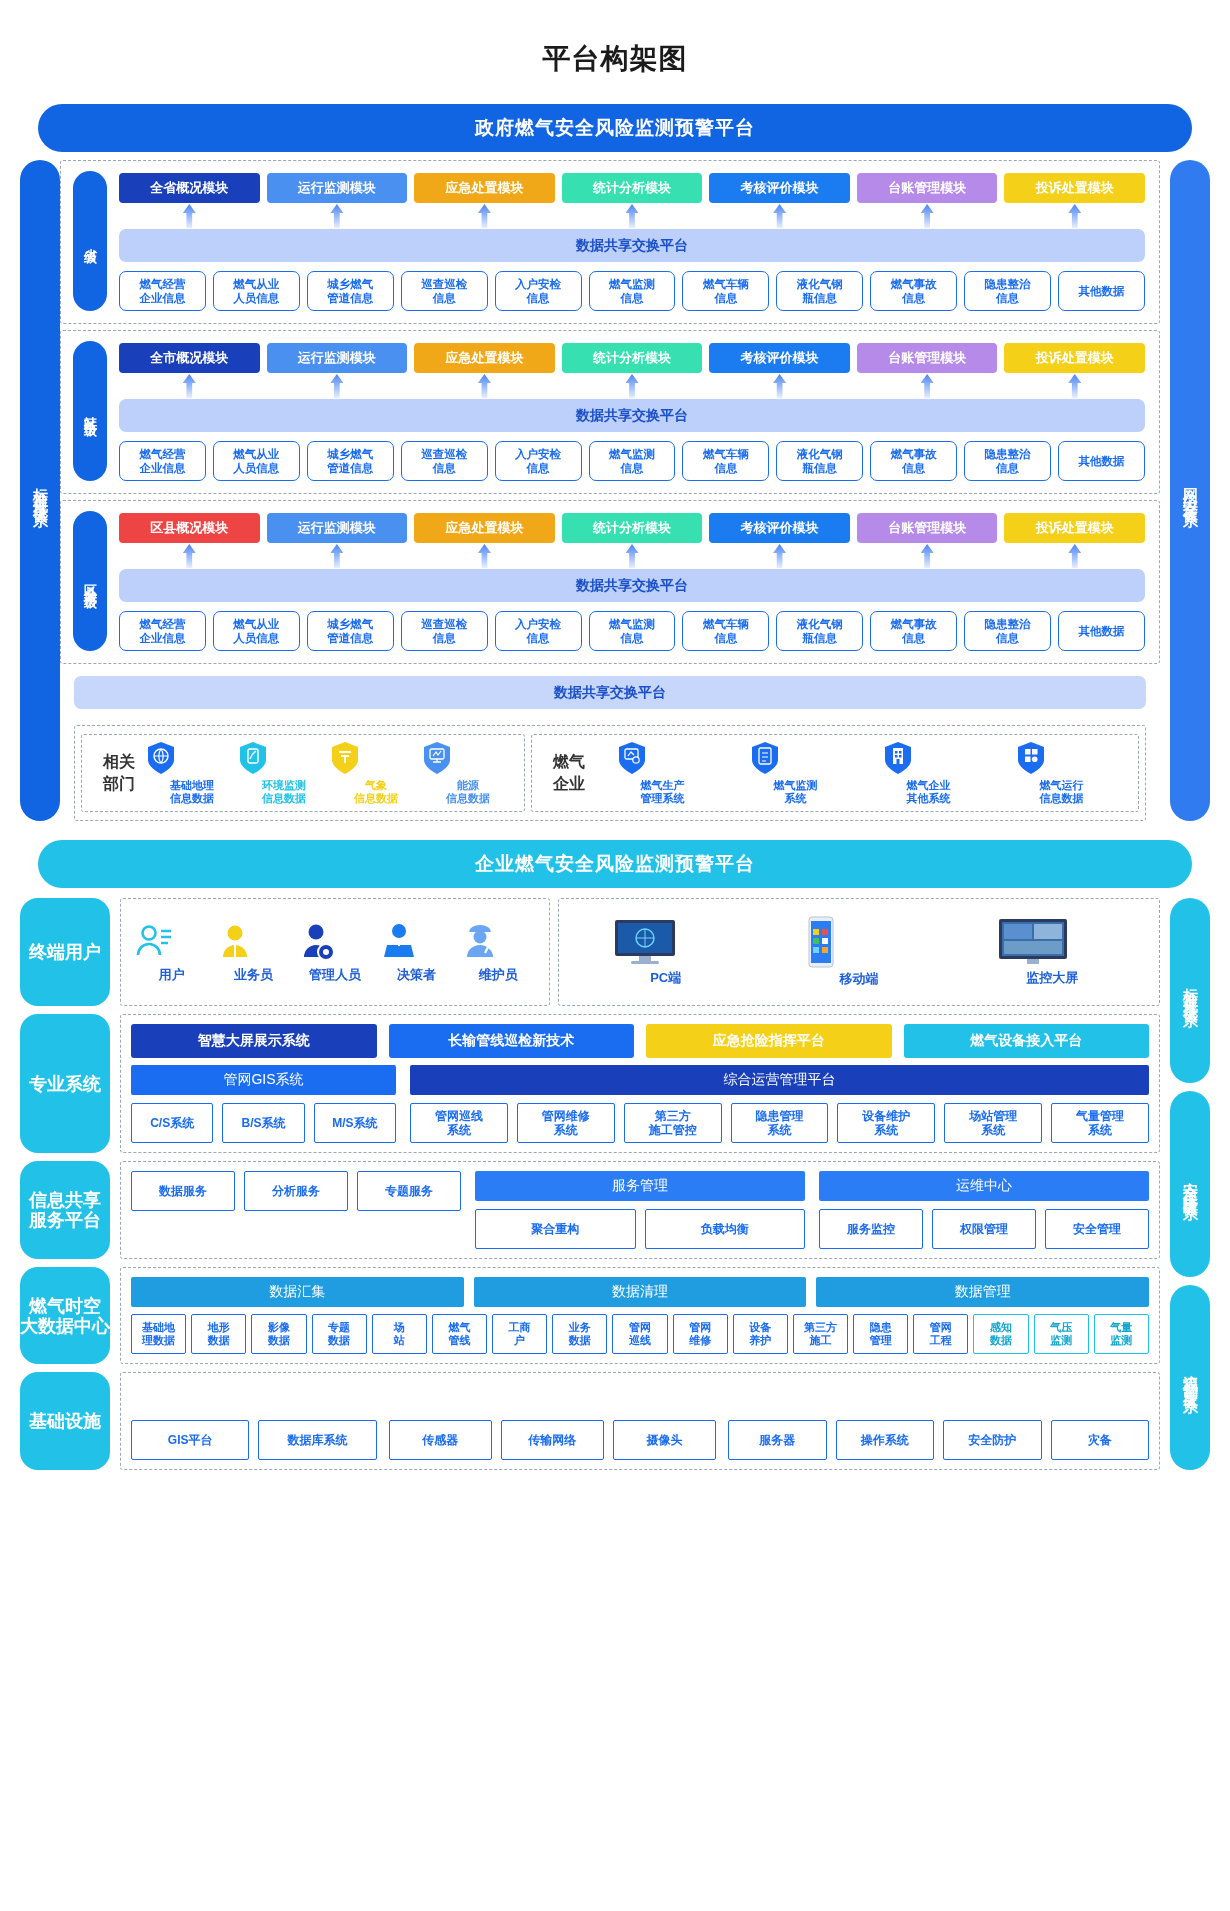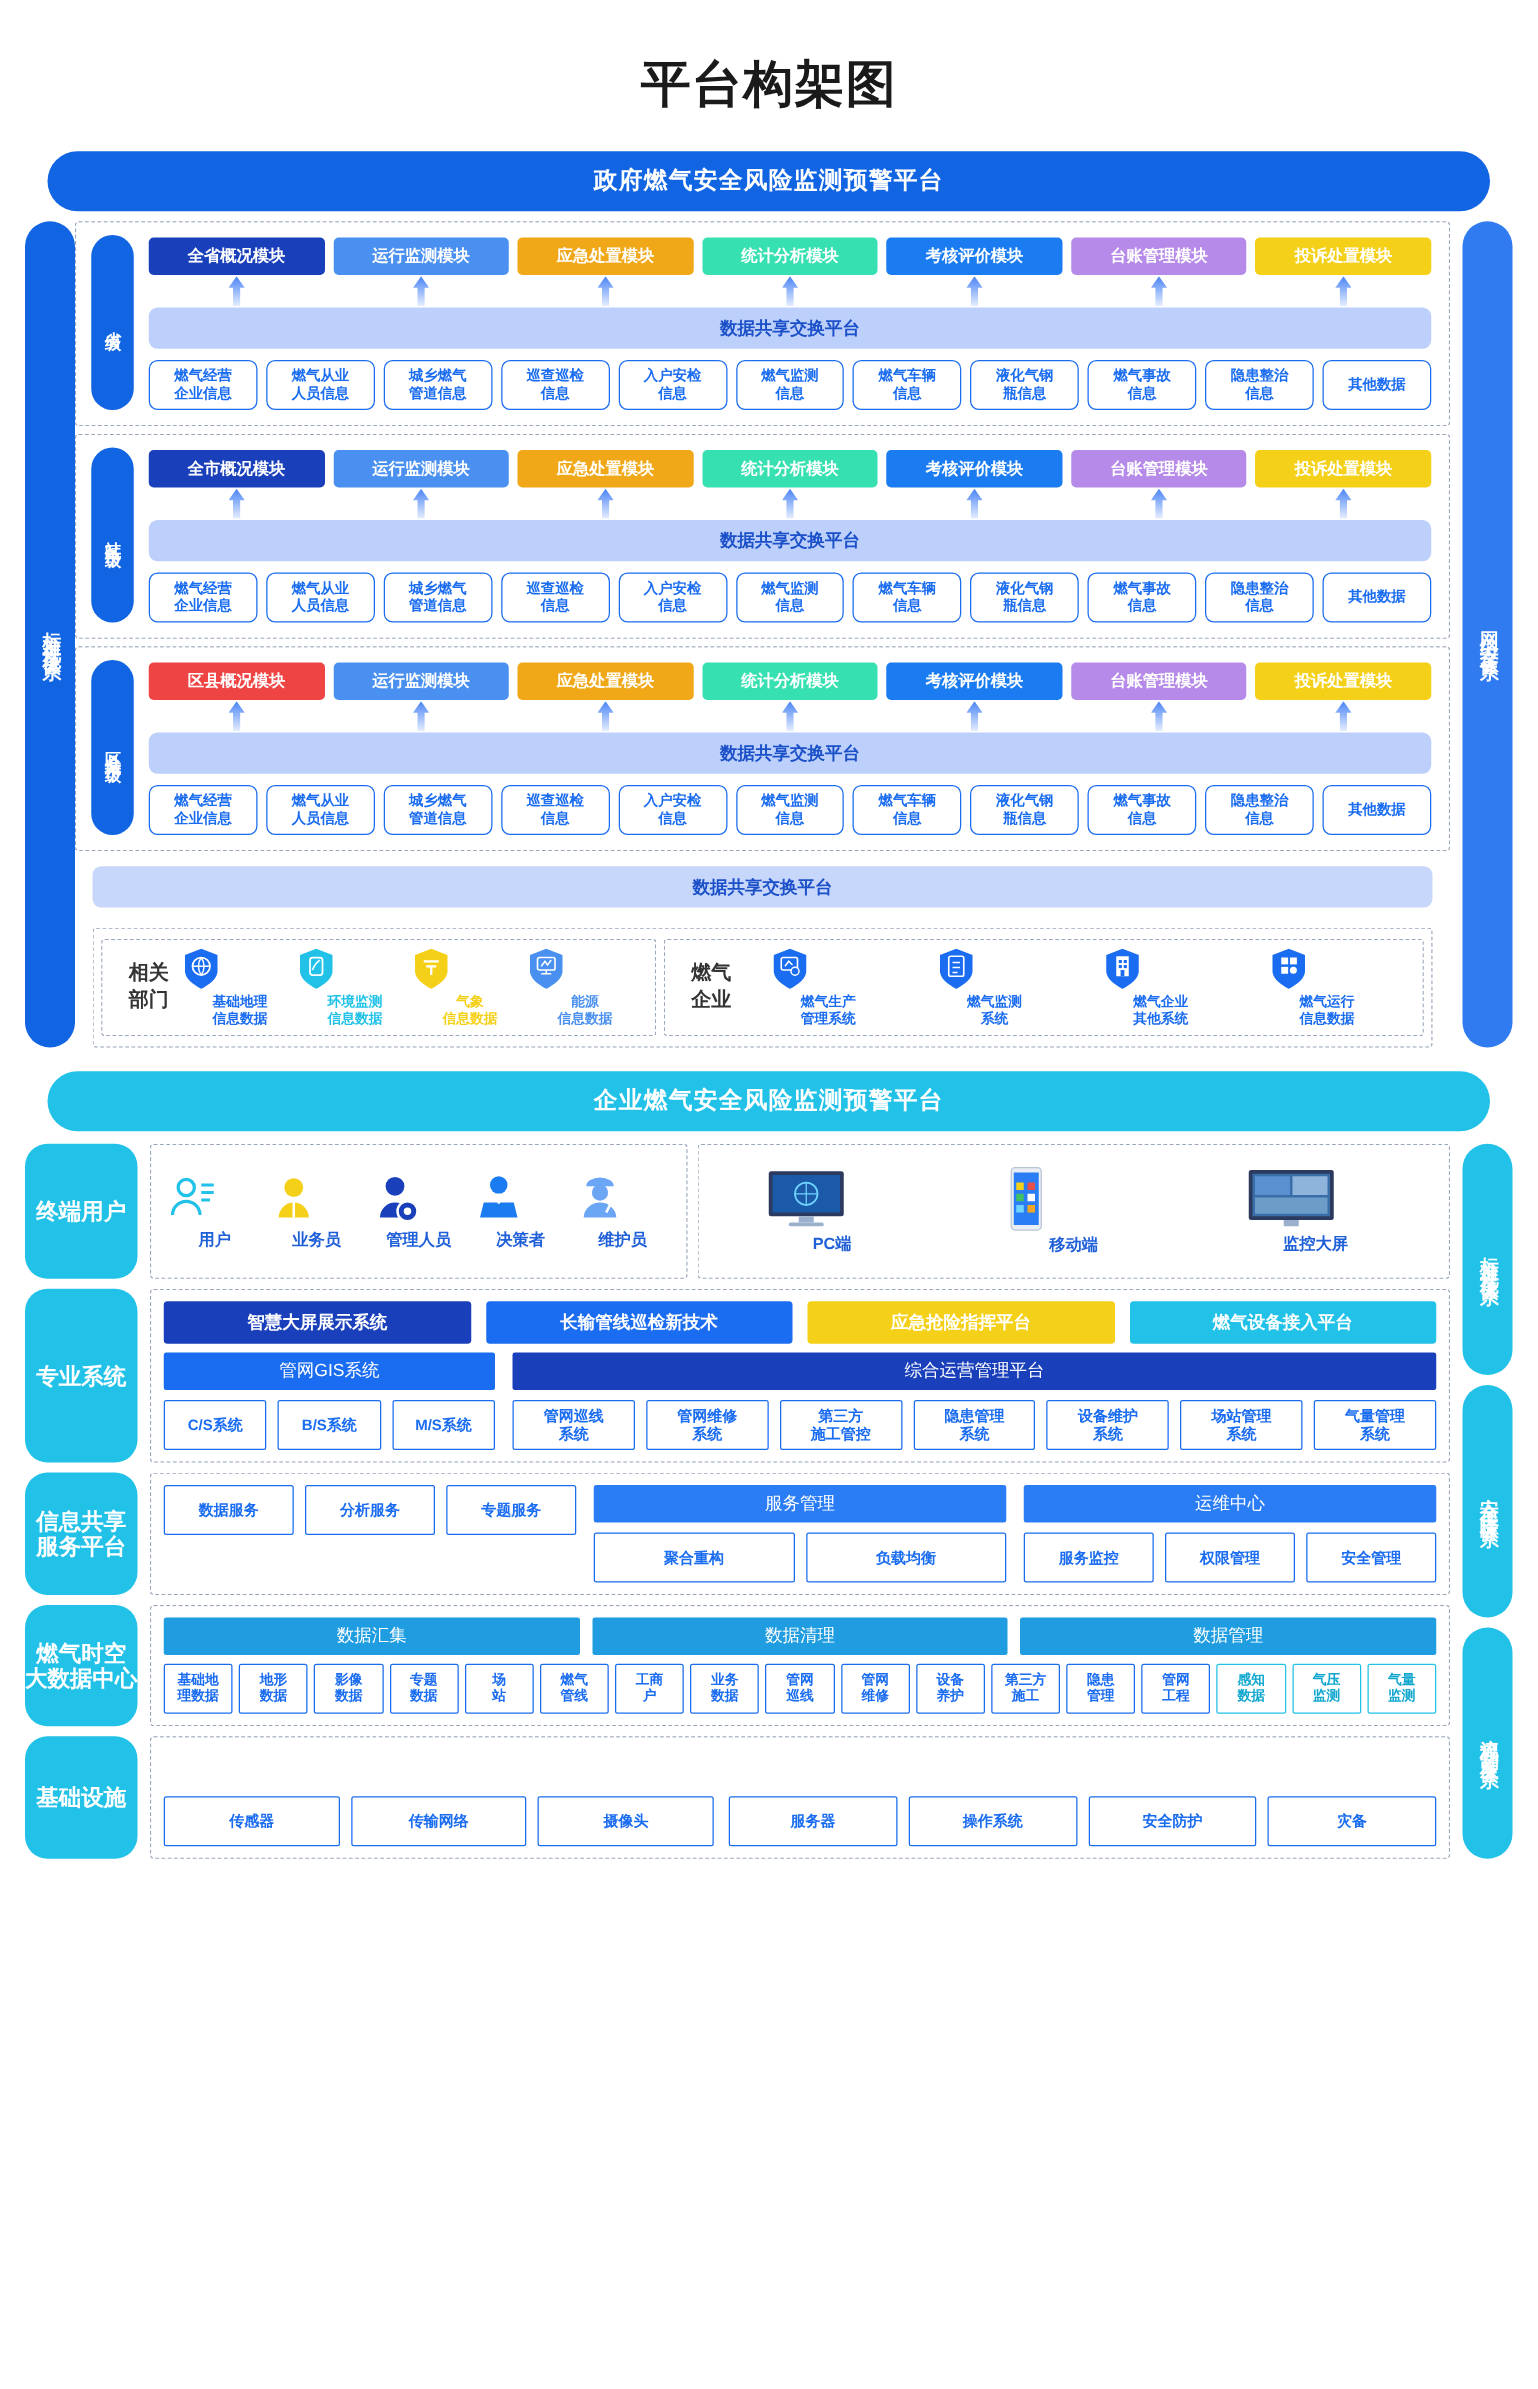--- a/index.html
+++ b/index.html
@@ -8,21 +8,21 @@
     height: 1911px;
     background: #ffffff;
     font-family: "Liberation Sans", "DejaVu Sans", sans-serif;
     color: #1a5fd0;
     overflow: hidden;
   }
   .page { width: 1230px; padding: 0 20px; position: relative; }
 
   .title {
     text-align: center;
-    font-size: 40px;
+    font-size: 28px;
     font-weight: bold;
     color: #1a1a1a;
     padding: 40px 0 26px;
     letter-spacing: 1px;
   }
 
   
   .gov-wrap { position: relative; padding: 0 0 0 0; }
 
   .banner {
@@ -779,20 +779,27 @@
               <div class="chip-sm cyan">气量
 监测</div>
             </div>
           </div>
         </div>
 
         <div class="ent-rowbox">
           <div class="row-pill">基础设施</div>
           <div class="row-content">
             <div class="infra-rows">
+              <div class="infra-col" style="flex:210">
+                <div class="hdr-bar">基础软件</div>
+                <div class="sq-row">
+                  <div class="sq">GIS平台</div>
+                  <div class="sq">数据库系统</div>
+                </div>
+              </div>
               <div class="infra-col" style="flex:280">
                 <div class="hdr-bar">物联网</div>
                 <div class="sq-row">
                   <div class="sq">传感器</div>
                   <div class="sq">传输网络</div>
                   <div class="sq">摄像头</div>
                 </div>
               </div>
               <div class="infra-col" style="flex:360">
                 <div class="hdr-bar">基础IT设施</div>

